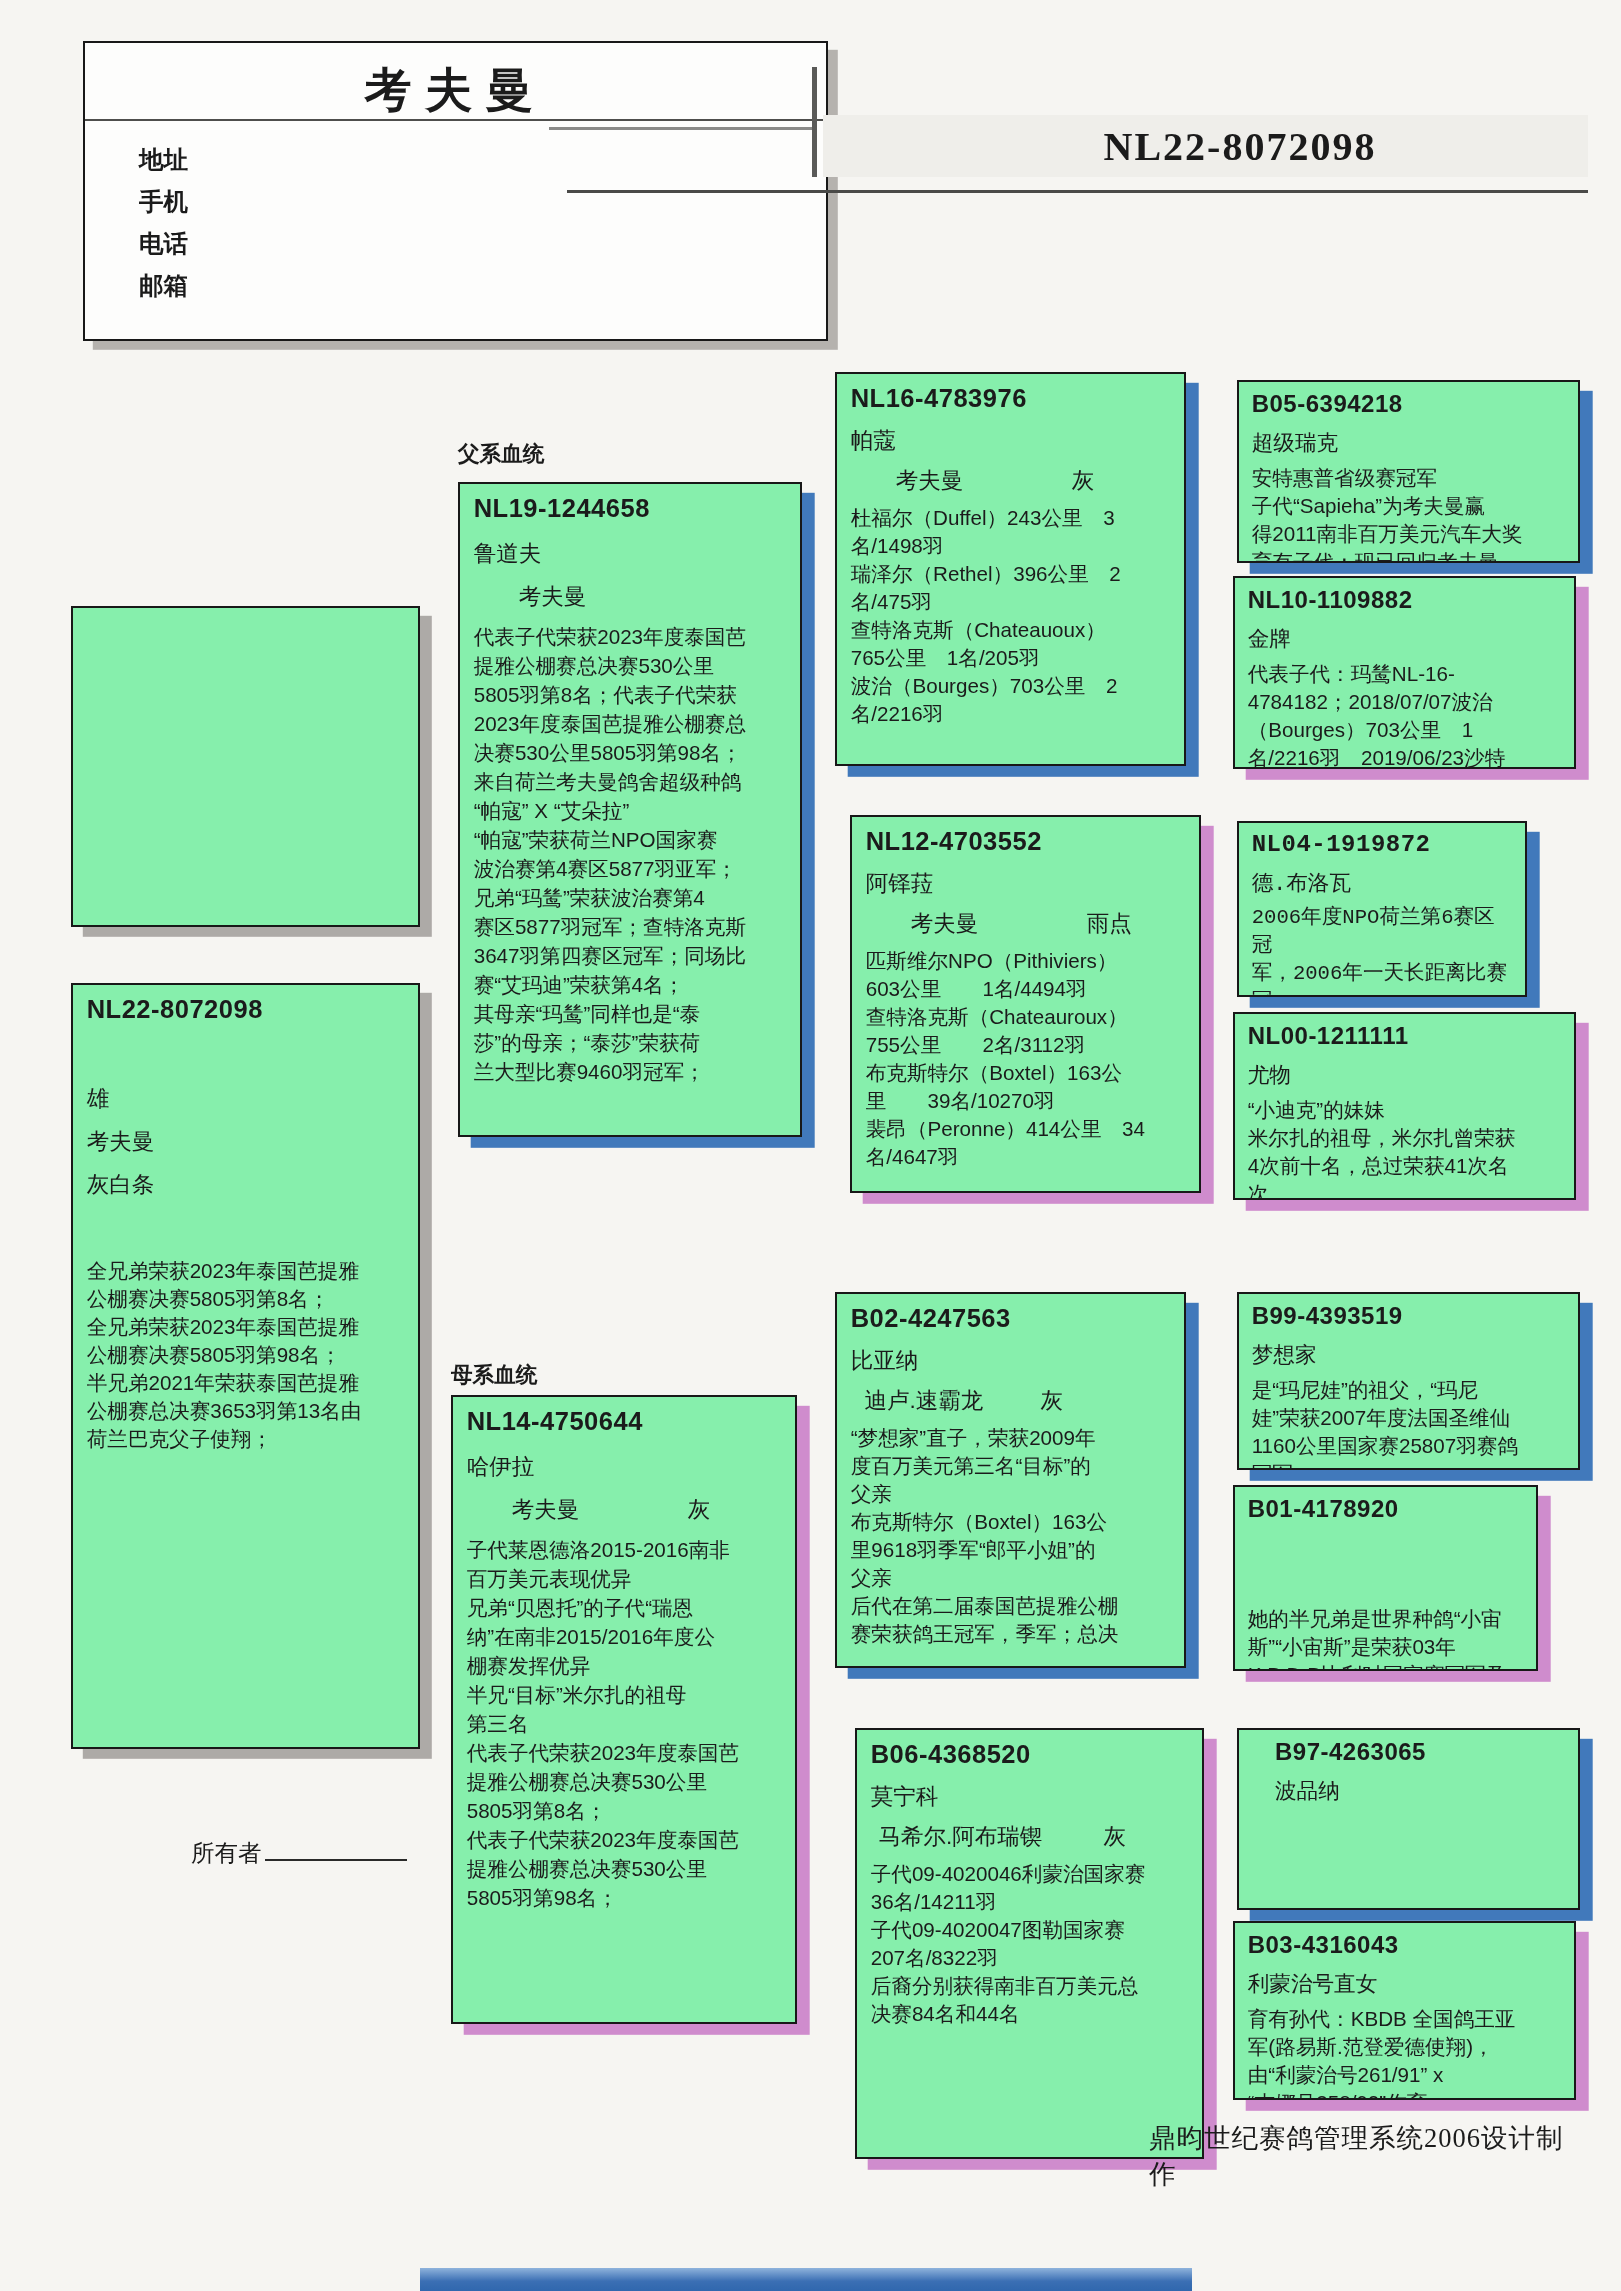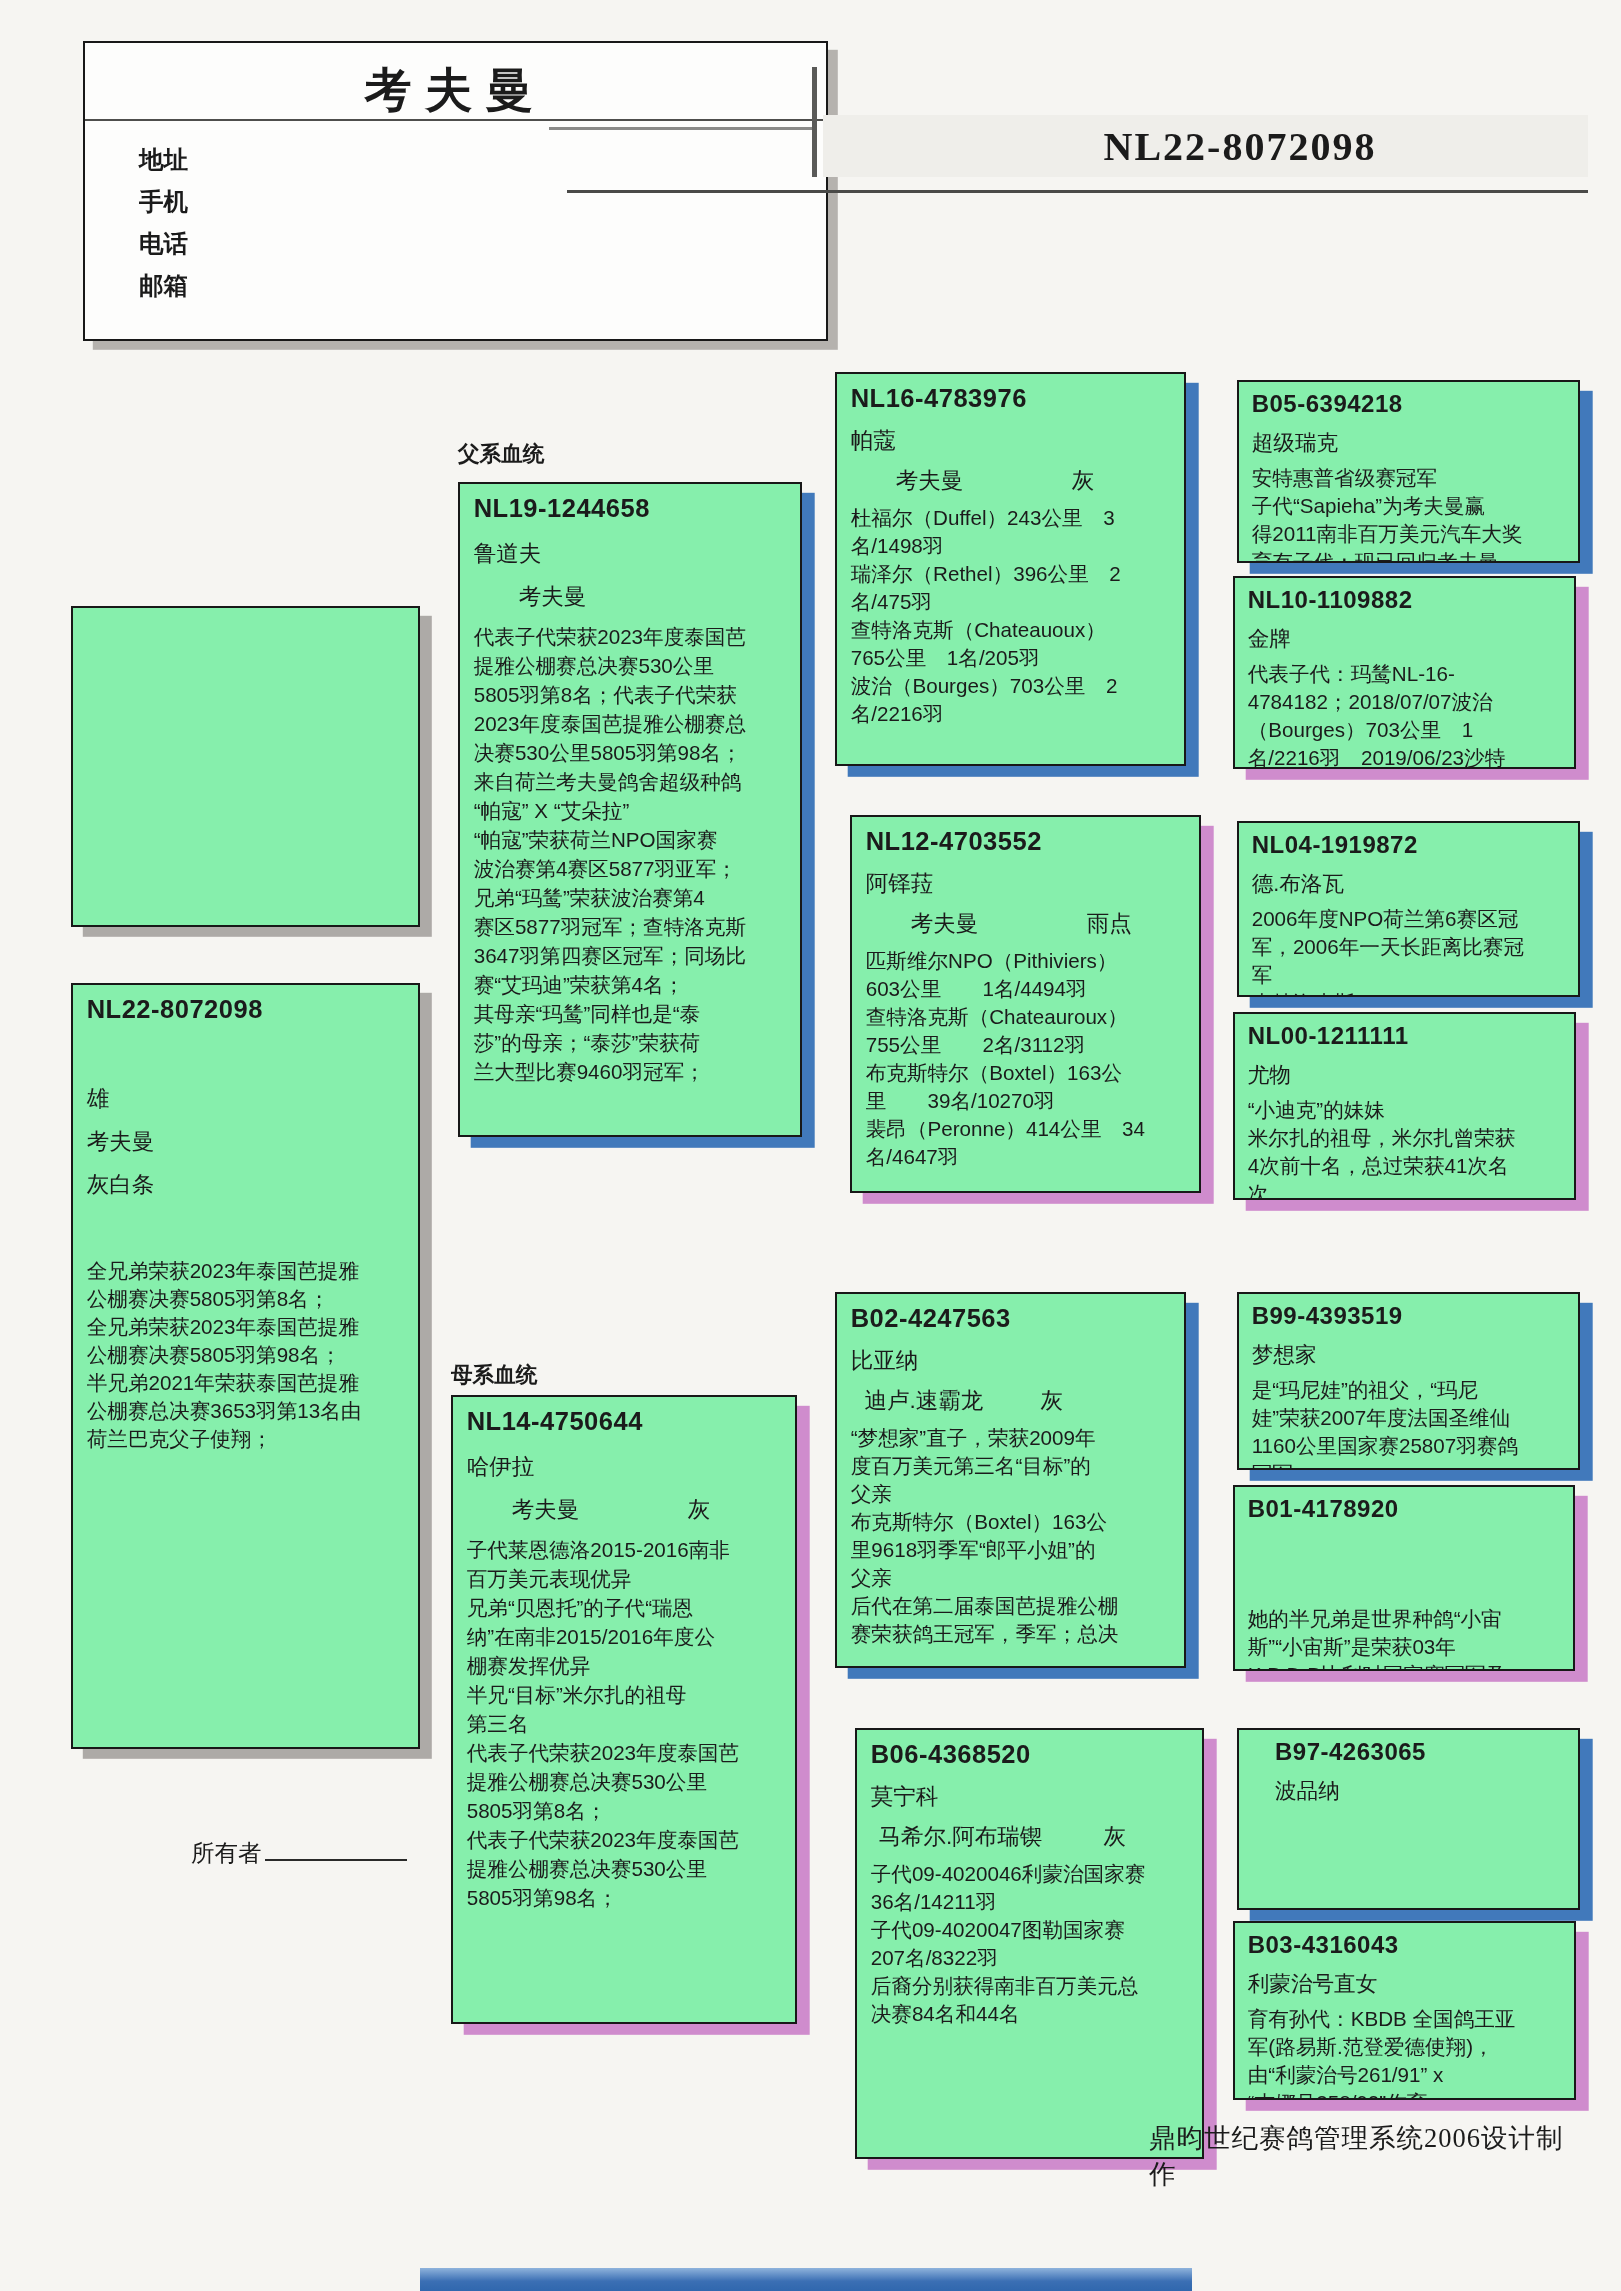--- a/index.html
+++ b/index.html
@@ -222,21 +222,21 @@
 
 <div class="pbox ggp shadow-pink" style="left:1233px;top:576px;width:343px;height:193px;">
   <div class="ring">NL10-1109882</div>
   <div class="bird-name">金牌</div>
   <div class="desc">代表子代：玛鸶NL-16-
 4784182；2018/07/07波治
 （Bourges）703公里　1
 名/2216羽　2019/06/23沙特</div>
 </div>
 
-<div class="pbox ggp shadow-blue" style="left:1237px;top:821px;width:343px;height:176px;">
+<div class="pbox ggp shadow-blue" style="left:1237px;top:821px;width:290px;height:176px;font-family:Liberation Mono, monospace;">
   <div class="ring">NL04-1919872</div>
   <div class="bird-name">德.布洛瓦</div>
   <div class="desc">2006年度NPO荷兰第6赛区冠
 军，2006年一天长距离比赛冠
 军
 查特洛克斯（Chateauroux）</div>
 </div>
 
 <div class="pbox ggp shadow-pink" style="left:1233px;top:1012px;width:343px;height:188px;">
   <div class="ring">NL00-1211111</div>
@@ -249,21 +249,21 @@
 
 <div class="pbox ggp shadow-blue" style="left:1237px;top:1292px;width:343px;height:178px;">
   <div class="ring">B99-4393519</div>
   <div class="bird-name">梦想家</div>
   <div class="desc">是“玛尼娃”的祖父，“玛尼
 娃”荣获2007年度法国圣维仙
 1160公里国家赛25807羽赛鸽
 冠军</div>
 </div>
 
-<div class="pbox ggp shadow-pink" style="left:1233px;top:1485px;width:342px;height:186px;">
+<div class="pbox ggp shadow-pink" style="left:1233px;top:1485px;width:305px;height:186px;">
   <div class="ring">B01-4178920</div>
   <div class="desc" style="margin-top:82px;">她的半兄弟是世界种鸽“小宙
 斯”“小宙斯”是荣获03年
 K.B.D.B比利时国家赛冠军及
 04年KBDB国家赛鸽王冠军父亲</div>
 </div>
 
 <div class="pbox ggp shadow-blue" style="left:1237px;top:1728px;width:343px;height:182px;padding-left:36px;">
   <div class="ring">B97-4263065</div>
   <div class="bird-name">波品纳</div>

